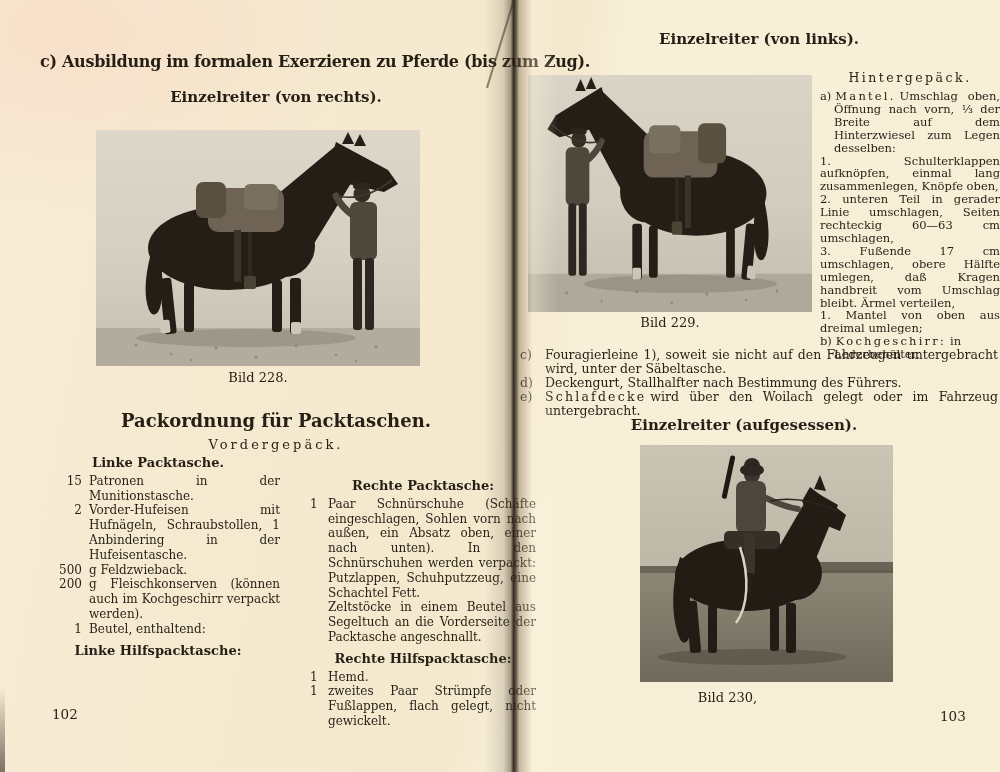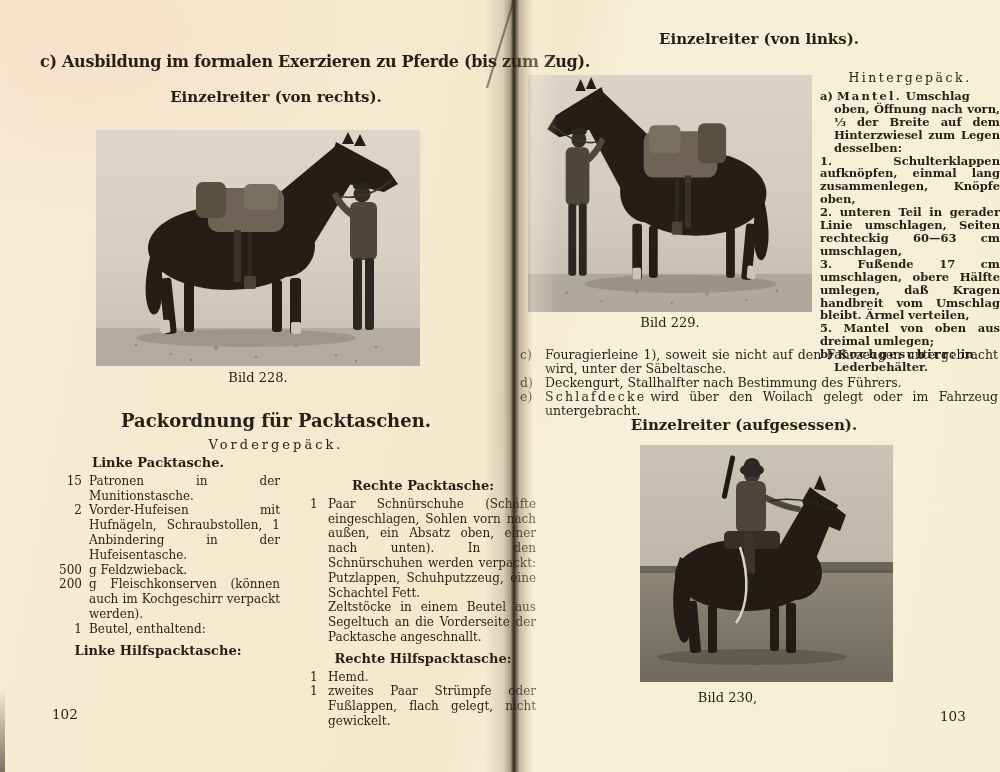--- a/index.html
+++ b/index.html
@@ -6,21 +6,21 @@
   .scan{
     position:relative;width:1000px;height:772px;overflow:hidden;
     background:
       radial-gradient(ellipse 420px 260px at 6% 4%, rgba(249,205,183,.38), rgba(249,205,183,0) 70%),
       linear-gradient(100deg,#f8ecd6 0%,#f5e9cf 30%,#f4e8cd 51%,#f8efd8 56%,#f7eed6 100%);
     font-family:"DejaVu Serif","Liberation Serif",serif;
     color:#261f15;
   }
   .abs{position:absolute;}
   .ctr{text-align:center;}
-  h1,h2,h3,p{margin:0;padding:0;font-weight:bold;}
+  h1,h2,h3,p{margin:0;padding:0;font-weight:normal;}
 
   .chapter{font-size:16px;font-weight:bold;letter-spacing:-0.3px;white-space:nowrap;}
   .sect{font-size:15px;font-weight:bold;}
   .cap{font-size:13px;}
   .packtitle{font-size:18px;font-weight:bold;}
   .packsub{font-size:13px;letter-spacing:3px;}
   .colhead{font-size:13px;font-weight:bold;text-align:center;margin-bottom:3px;}
 
   .col{font-size:12px;line-height:14.8px;}
   .li{display:flex;}
@@ -249,21 +249,21 @@
     </svg>
   </div>
 
   <div class="abs cap ctr" style="left:528px;top:315px;width:284px;">Bild 229.</div>
 
   <div class="abs gcol" style="left:820px;top:90px;width:180px;">
     <p class="gi"><span class="lab">a)</span><span class="emph">Mantel.</span><span>Umschlag oben, Öffnung nach vorn, ⅓ der Breite auf dem Hinterzwiesel zum Legen desselben:</span></p>
     <p class="gi no-out"><span>1. Schulterklappen aufknöpfen, einmal lang zusammenlegen, Knöpfe oben,</span></p>
     <p class="gi no-out"><span>2. unteren Teil in gerader Linie umschlagen, Seiten rechteckig 60—63 cm umschlagen,</span></p>
     <p class="gi no-out"><span>3. Fußende 17 cm umschlagen, obere Hälfte umlegen, daß Kragen handbreit vom Umschlag bleibt. Ärmel verteilen,</span></p>
-    <p class="gi no-out"><span>5. Mantel von oben aus dreimal umlegen;</span></p>
+    <p class="gi no-out"><span>1. Mantel von oben aus dreimal umlegen;</span></p>
     <p class="gi"><span class="lab">b)</span><span class="emph">Kochgeschirr:</span><span>in Lederbehälter.</span></p>
   </div>
 
   <div class="abs wide" style="left:520px;top:348px;width:478px;">
     <div class="wi">
         <span class="lab">c)</span>
         <span class="bod"><span class="emph"></span><span>Fouragierleine 1), soweit sie nicht auf den Fahrzeugen untergebracht wird, unter der Säbeltasche.</span></span>
       </div>
     <div class="wi">
         <span class="lab">d)</span>

